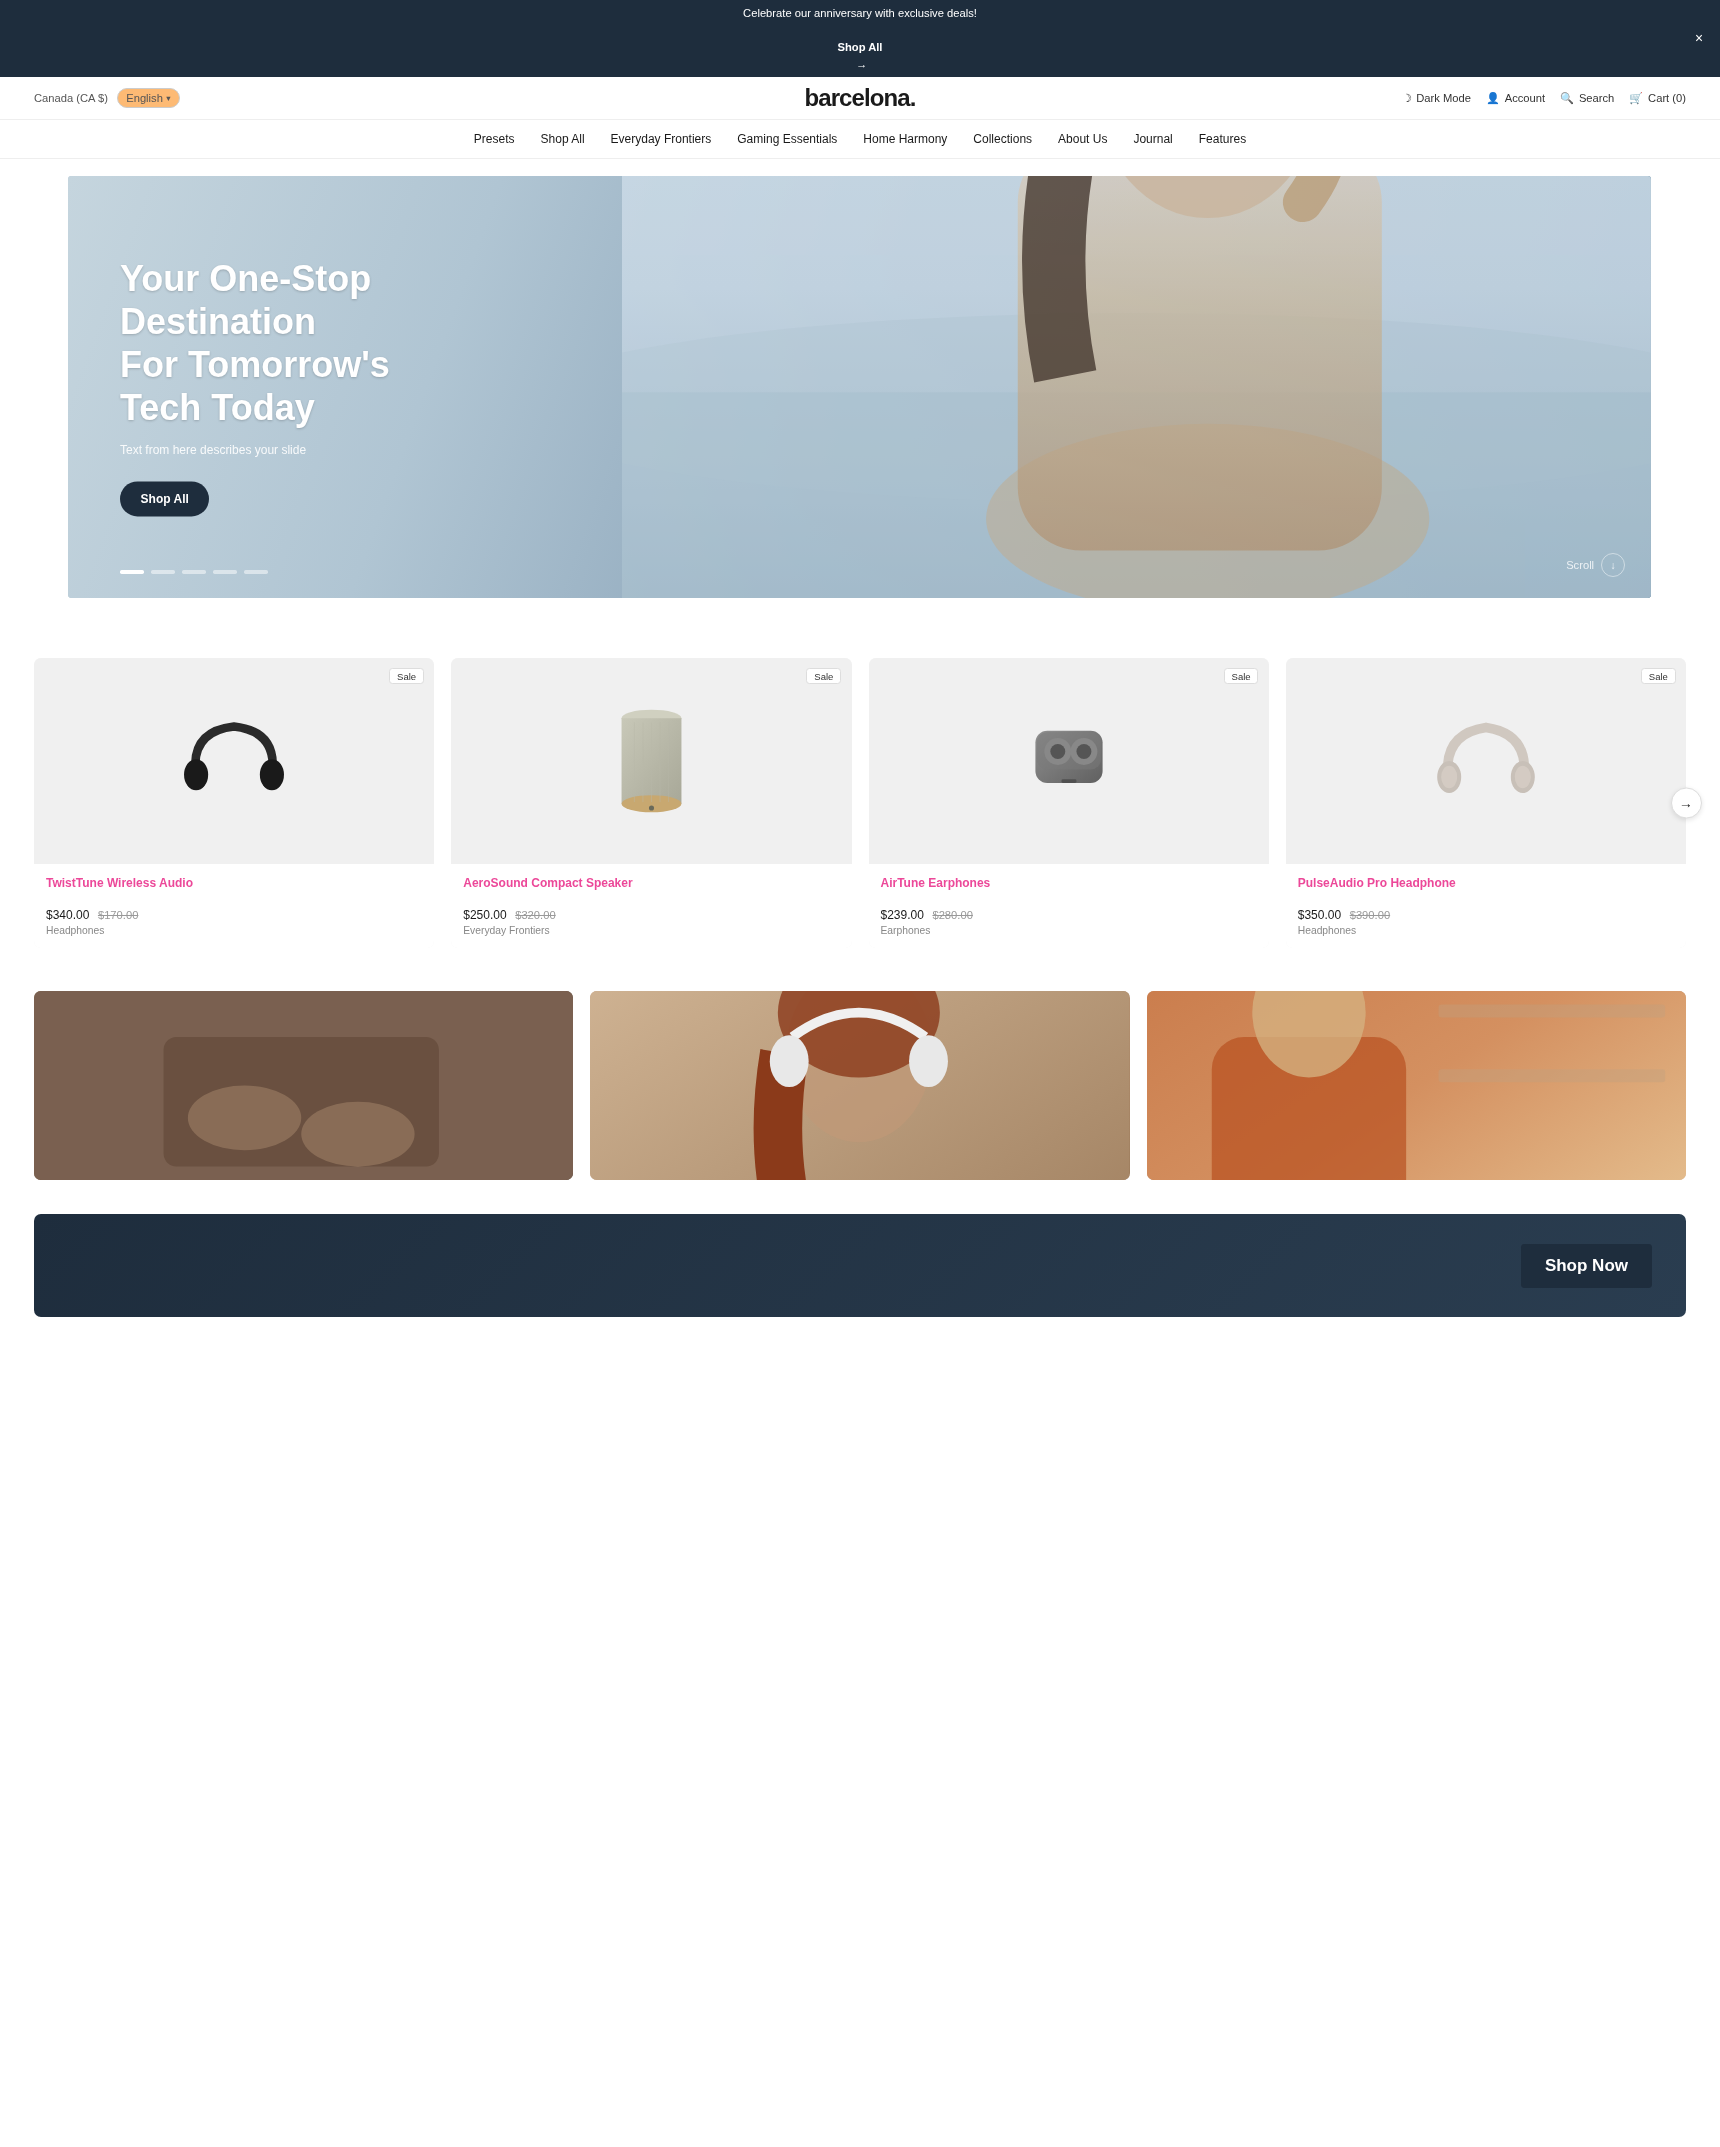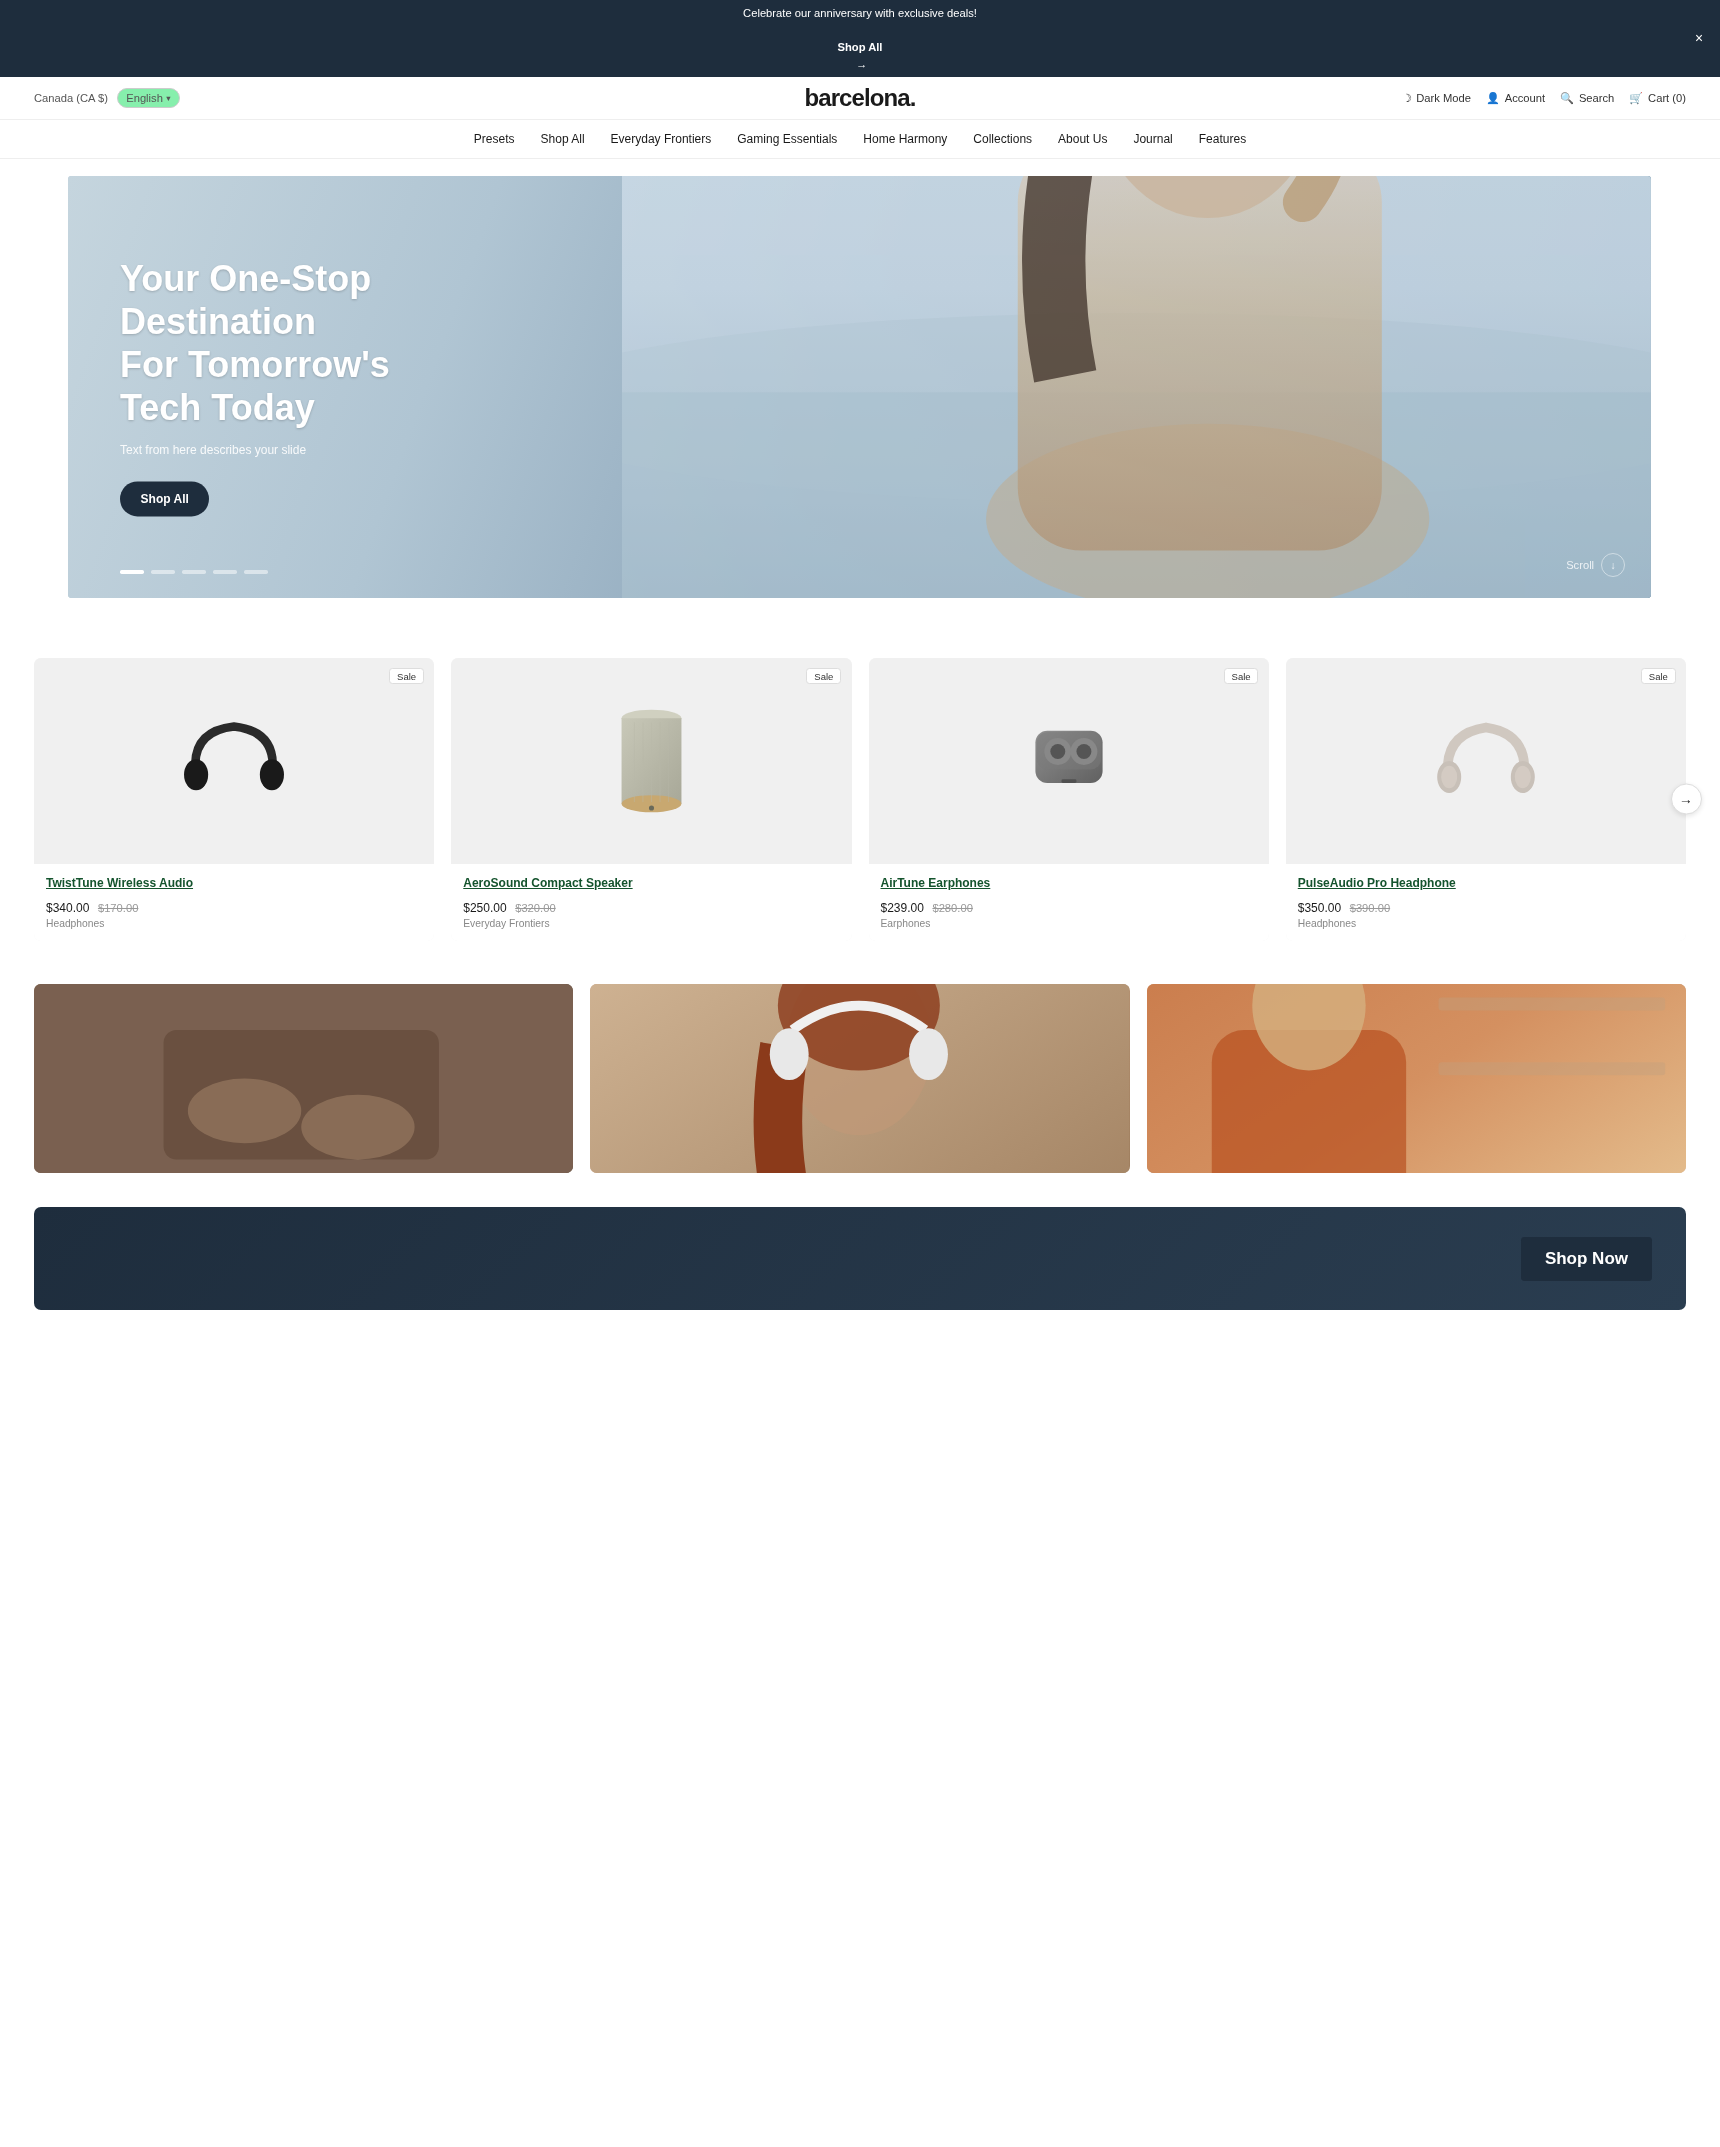--- a/index.html
+++ b/index.html
@@ -46,21 +46,21 @@
     }
     .lang-select {
       display: flex;
       align-items: center;
       gap: 3.4px;
       border: 0.9px solid #ccc;
       border-radius: 17px;
       padding: 3.4px 8.6px;
       font-size: 11.2px;
       cursor: pointer;
-      background: #86efac;
+      background: #fdba74;
     }
     .lang-select .caret { font-size: 8.6px; }
 
     .logo {
       position: absolute;
       left: 50%;
       transform: translateX(-50%);
       font-size: 24px;
       font-weight: 700;
       letter-spacing: -0.9px;
@@ -249,23 +249,22 @@
       color: #333;
       font-weight: 500;
     }
     .product-card-info {
       padding: 12px;
       background: #fff;
     }
     .product-name {
       font-size: 12px;
       font-weight: 600;
-      margin-bottom: 11px;
-      color: #14532d;
-      text-decoration: underline;
+      margin-bottom: 18px;
+      color: #ec4899;
     }
     .product-price {
       font-size: 12px;
       color: #1a1a1a;
       margin-bottom: 3.4px;
     }
     .product-price .original {
       text-decoration: line-through;
       color: #999;
       margin-left: 5.2px;

